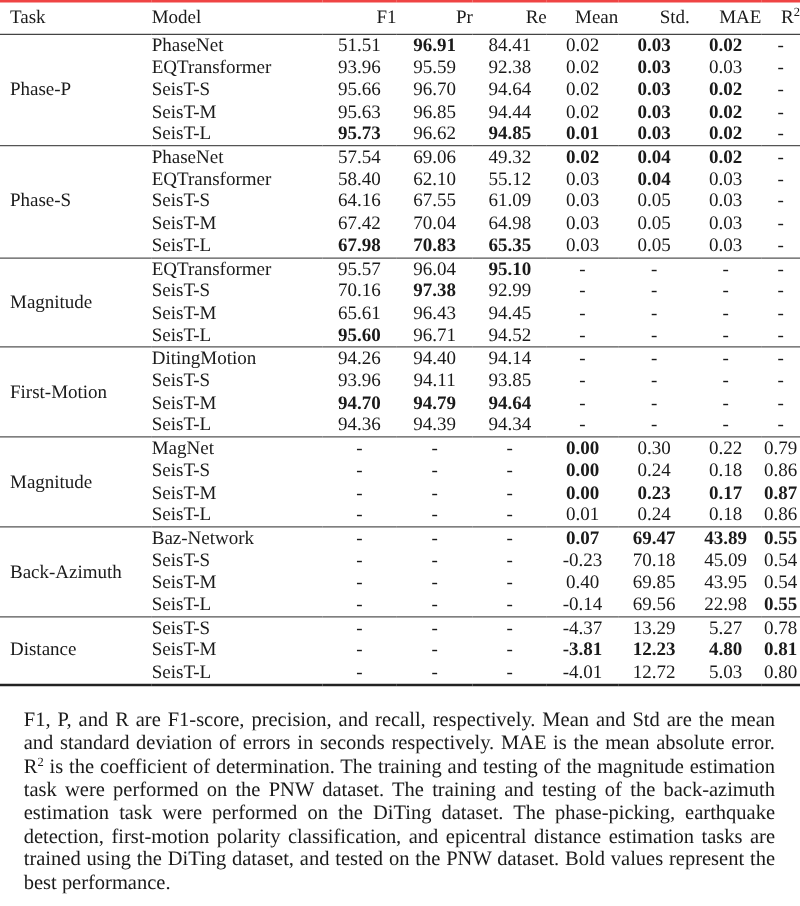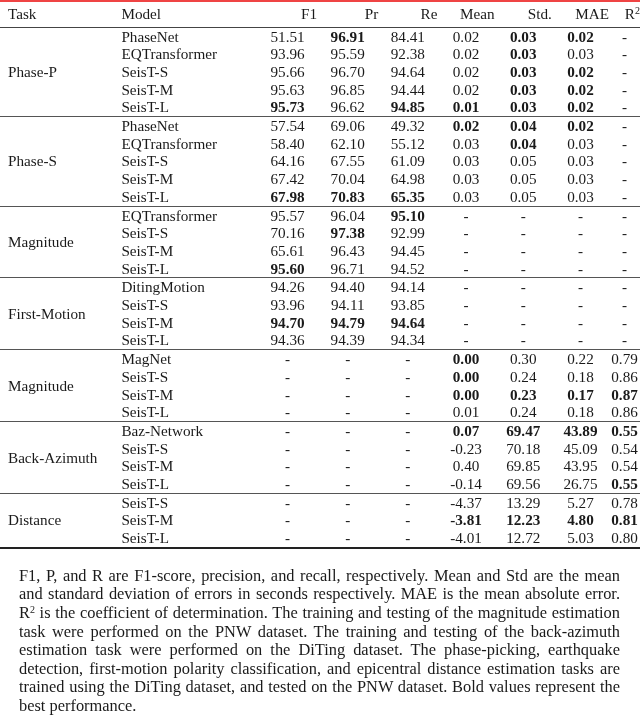--- a/index.html
+++ b/index.html
@@ -303,21 +303,21 @@
         <td class="c-mae">43.95</td>
         <td class="c-r2">0.54</td>
       </tr>
       <tr>
         <td class="model">SeisT-L</td>
         <td class="c-f1">-</td>
         <td class="c-pr">-</td>
         <td class="c-re">-</td>
         <td class="c-mean">-0.14</td>
         <td class="c-std">69.56</td>
-        <td class="c-mae">26.75</td>
+        <td class="c-mae">22.98</td>
         <td class="c-r2 b">0.55</td>
       </tr>
     </tbody>
     <tbody class="group last">
       <tr>
         <td class="task" rowspan="3">Distance</td>
         <td class="model">SeisT-S</td>
         <td class="c-f1">-</td>
         <td class="c-pr">-</td>
         <td class="c-re">-</td>

